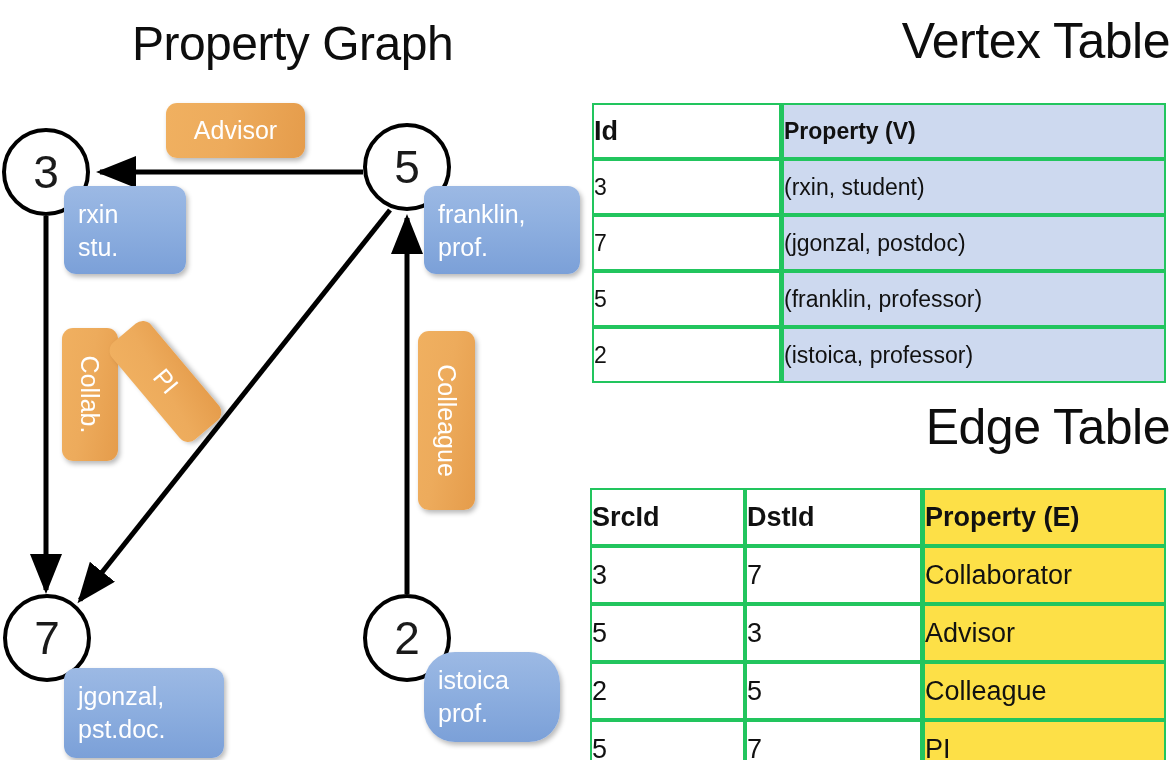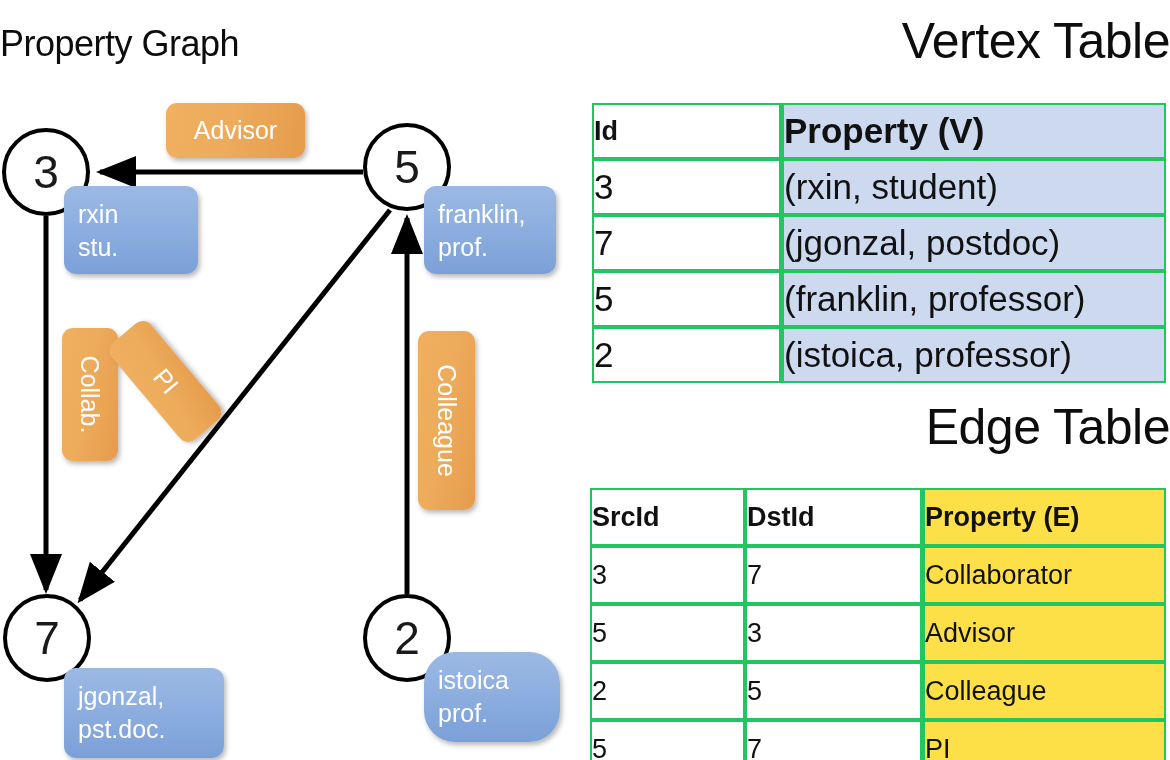--- a/index.html
+++ b/index.html
@@ -20,21 +20,22 @@
   .title {
     position: absolute;
     font-family: "Liberation Sans", sans-serif;
     font-weight: 300;
     color: #0d0d0d;
     white-space: nowrap;
     letter-spacing: -0.5px;
   }
   #title-property-graph {
     left: 0px; top: 14px; width: 585px;
-    font-size: 36px;
+    text-align: center;
+    font-size: 48px;
     line-height: 60px;
   }
   #title-vertex-table {
     left: 585px; top: 12px; width: 585px;
     text-align: right;
     font-size: 50px;
     line-height: 58px;
   }
   #title-edge-table {
     left: 585px; top: 398px; width: 585px;
@@ -83,22 +84,22 @@
     background: linear-gradient(180deg, #9cb9e4 0%, #8fb0e0 40%, #7ba0d8 100%);
     box-shadow: 2px 3px 5px rgba(0,0,0,0.28);
     color: #ffffff;
     font-size: 25px;
     line-height: 33px;
     font-weight: 300;
     padding: 12px 0 0 14px;
     box-sizing: border-box;
     z-index: 6;
   }
-  #prop-box-3 { left: 64px;  top: 186px; width: 134px; height: 88px; }
-  #prop-box-5 { left: 424px; top: 186px; width: 132px; height: 88px; }
+  #prop-box-3 { left: 64px;  top: 186px; width: 122px; height: 88px; }
+  #prop-box-5 { left: 424px; top: 186px; width: 156px; height: 88px; }
   #prop-box-7 { left: 64px;  top: 668px; width: 160px; height: 90px; }
   #prop-box-2 { left: 424px; top: 652px; width: 136px; height: 90px; border-radius: 31px; }
 
   
   .edge-badge {
     position: absolute;
     border-radius: 11px;
     background: linear-gradient(100deg, #f0b060 0%, #edab5c 45%, #e59c4b 100%);
     box-shadow: 2px 3px 5px rgba(0,0,0,0.28);
     color: #ffffff;
@@ -158,21 +159,21 @@
 
   
   #vertex-table {
     left: 592px; top: 103px;
     width: 574px;
   }
   #vertex-table col.c-id       { width: 190px; }
   #vertex-table col.c-property { width: 384px; }
   #vertex-table th, #vertex-table td {
     height: 52px;
-    font-size: 35px;
+    font-size: 23px;
   }
   #vertex-table th.h-id { font-size: 27px; }
   #vertex-table .cell-prop {
     background: #cdd9ef;
   }
 
   
   #edge-table {
     left: 590px; top: 488px;
     width: 576px;

